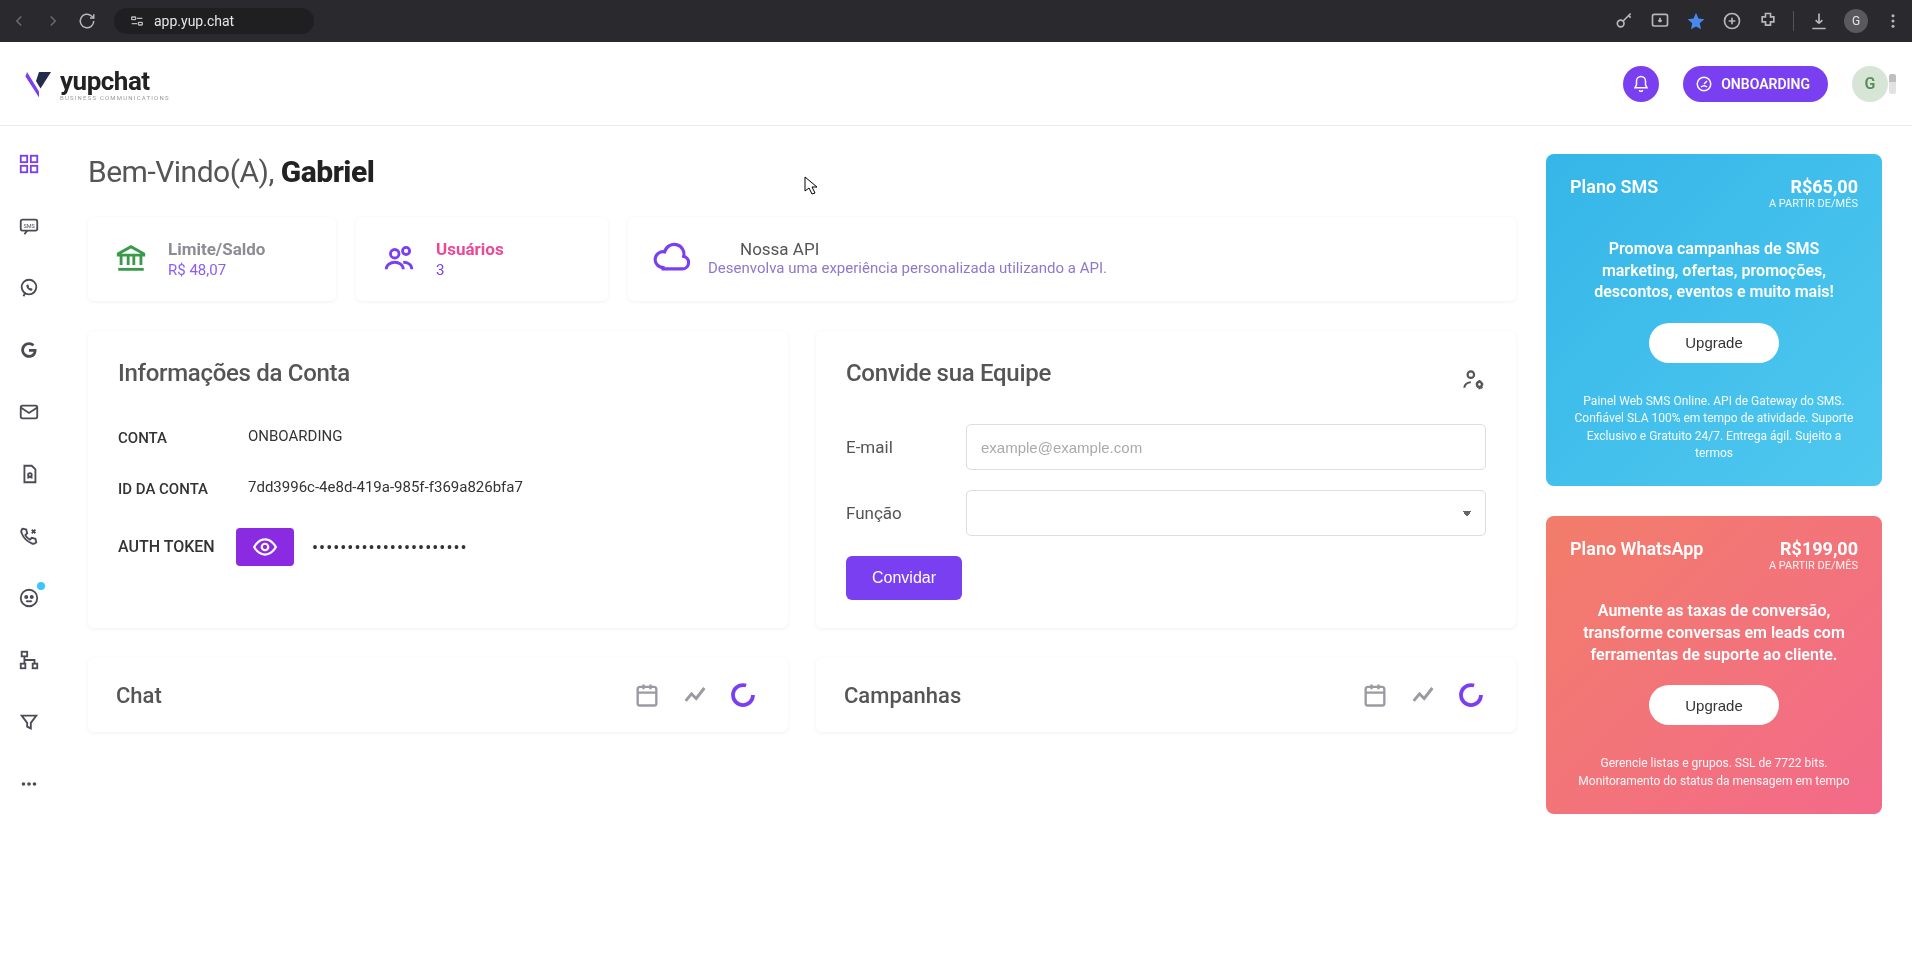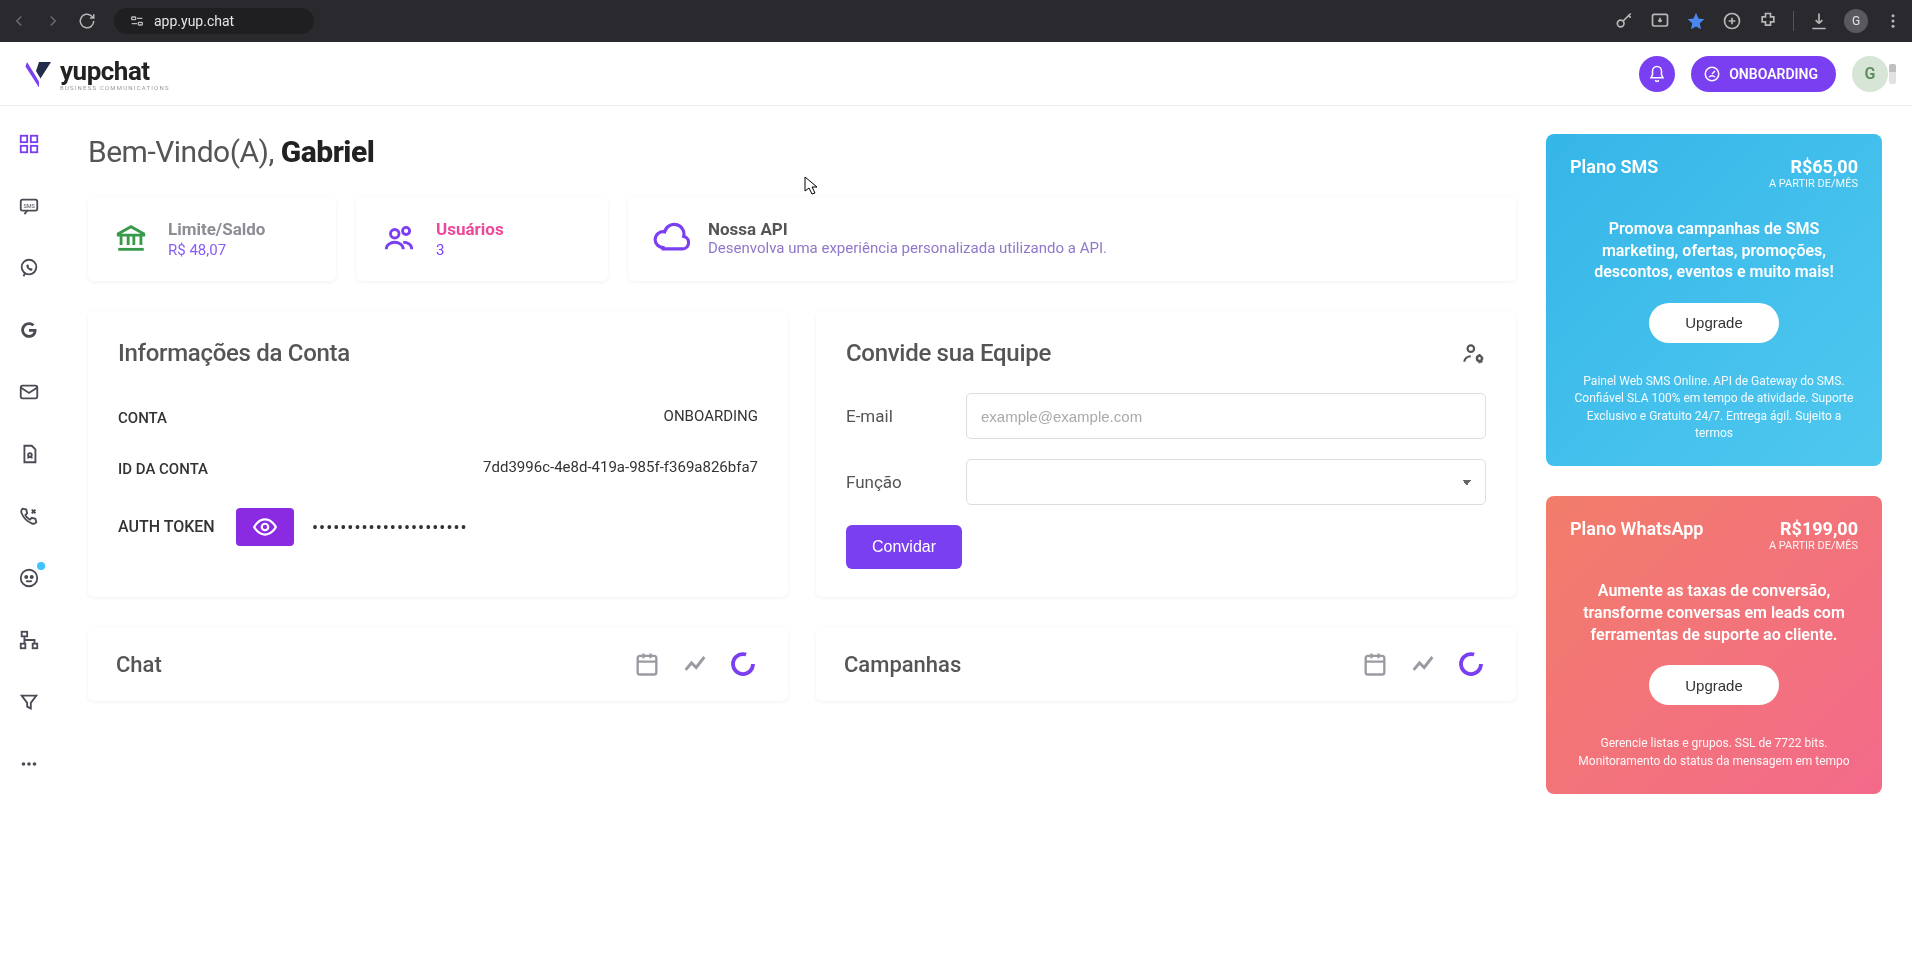--- a/index.html
+++ b/index.html
@@ -10,21 +10,21 @@
   .br-icon.disabled { opacity:.45; }
   .addr { flex:0 0 auto; display:flex; align-items:center; gap:8px; background:#1f1f22; border-radius:20px; padding:4px 14px; margin-left:4px; min-width:200px; }
   .addr-lock { width:18px; height:18px; display:flex; align-items:center; justify-content:center; color:#b8b8bb; }
   .addr-text { color:#e5e5e7; font-size:14px; }
   .br-spacer { flex:1; }
   .br-right { display:flex; align-items:center; gap:14px; }
   .br-star svg { fill:#4a88f0; }
   .br-badge { width:24px; height:24px; border-radius:50%; background:#5a5a5e; color:#e5e5e7; font-size:12px; display:flex; align-items:center; justify-content:center; }
   .br-sep { width:1px; height:20px; background:#555; }
   
-  .app-header { height:64px; border-bottom:1px solid #eceaf0; display:flex; align-items:center; padding:8px 24px; gap:16px; }
+  .app-header { height:84px; border-bottom:1px solid #eceaf0; display:flex; align-items:center; padding:8px 24px; gap:24px; }
   .logo { display:flex; align-items:center; gap:6px; }
   .logo-mark { width:30px; height:30px; }
   .logo-text { font-weight:700; font-size:26px; color:#222; letter-spacing:-0.5px; }
   .logo-sub { font-size:6px; color:#999; letter-spacing:1.2px; margin-top:-2px; }
   .hdr-spacer { flex:1; }
   .bell-btn { width:36px; height:36px; border-radius:50%; background:#7b3ff2; display:flex; align-items:center; justify-content:center; cursor:pointer; }
   .onb-btn { height:36px; border-radius:22px; background:#7b3ff2; color:#fff; display:flex; align-items:center; padding:0 18px 0 12px; gap:8px; cursor:pointer; font-weight:600; font-size:14px; }
   .avatar { width:36px; height:36px; border-radius:50%; background:#d6e5d6; color:#5a8b5a; display:flex; align-items:center; justify-content:center; font-weight:600; position:relative; }
   .avatar::after { content:""; position:absolute; right:-8px; top:8px; width:7px; height:20px; background:linear-gradient(to bottom,#bfbfbf 40%,#e2e2e2 40%); border-radius:2px; }
   
@@ -44,28 +44,28 @@
   .stat-card { background:#fff; border-radius:6px; box-shadow:0 1px 4px rgba(0,0,0,.06); padding:22px 24px; display:flex; align-items:flex-start; gap:18px; }
   .stat-card:nth-child(1){ flex:0 0 248px; }
   .stat-card:nth-child(2){ flex:0 0 252px; }
   .stat-card:nth-child(3){ flex:1; }
   .stat-icon { width:38px; height:38px; display:flex; align-items:center; justify-content:center; }
   .stat-label { font-size:17px; font-weight:700; color:#8c8c94; }
   .stat-val { font-size:15px; color:#8b5cf6; margin-top:2px; }
   .stat-card.purple .stat-label { color:#ec4899; }
   .stat-card.purple .stat-val { color:#7b3ff2; }
   .api-body { }
-  .api-title { font-size:17px; font-weight:700; color:#555; }
+  .api-title { font-size:17px; font-weight:400; color:#555;margin-left:32px; }
   .api-sub { font-size:15px; color:#8f78c9; margin-top:0; line-height:1.3; }
   
   .two-col { display:flex; gap:28px; margin-bottom:30px; }
   .card { background:#fff; border-radius:6px; box-shadow:0 1px 4px rgba(0,0,0,.06); padding:28px 30px; flex:1; }
   .card-title { font-size:24px; color:#555; font-weight:500; margin-bottom:26px; letter-spacing:-0.3px; }
   .card-head { display:flex; align-items:center; justify-content:space-between; }
-  .info-row { display:flex; padding:14px 0; font-size:15px;justify-content:space-between; }
+  .info-row { display:flex; padding:14px 0; font-size:15px; }
   .info-label { width:130px; color:#333; font-weight:500; line-height:1.5; }
   .info-val { color:#333; }
   .auth-row { display:flex; align-items:center; gap:18px; padding:14px 0; }
   .auth-label { width:100px; color:#333; font-weight:500; line-height:1.5; }
   .eye-btn { width:58px; height:38px; background:#8a2be2; border-radius:4px; display:flex; align-items:center; justify-content:center; cursor:pointer; }
   .dots { font-size:18px; letter-spacing:1px; color:#333; }
   .form-row { display:flex; align-items:center; gap:20px; margin-bottom:20px; }
   .form-label { width:100px; font-size:17px; color:#555; }
   .form-row input, .form-row select { flex:1; height:46px; border:1px solid #ddd; border-radius:5px; padding:0 14px; font-size:15px; color:#333; background:#fff; }
   .form-row input::placeholder { color:#aaa; }
@@ -343,21 +343,21 @@
                   <path d="M2 12s3.5-7 10-7 10 7 10 7-3.5 7-10 7S2 12 2 12z"></path>
                   <circle cx="12" cy="12" r="3"></circle>
                 </svg>
             </div>
             <div class="dots">••••••••••••••••••••••</div>
           </div>
         </div>
 
         <div class="card">
           <div class="card-head">
-            <div class="card-title" style="margin-bottom:0">Convide sua Equipe</div>
+            <div class="card-title" style="margin-bottom:11px">Convide sua Equipe</div>
             <span>
                 <svg width="26" height="26" viewBox="0 0 24 24" fill="none" stroke="#555" stroke-width="2">
                   <circle cx="10" cy="8" r="3"></circle>
                   <path d="M4 20c0-3 3-5 6-5"></path>
                   <circle cx="18" cy="17" r="2.2"></circle>
                   <path d="M18 13v1.5M18 20v1.5M14.5 17H16M20 17h1.5M15.5 14.5l1 1M19.5 19.5l1 1M19.5 14.5l-1 1M15.5 19.5l1-1"></path>
                 </svg>
               </span>
           </div>
           <div style="height:26px"></div>

